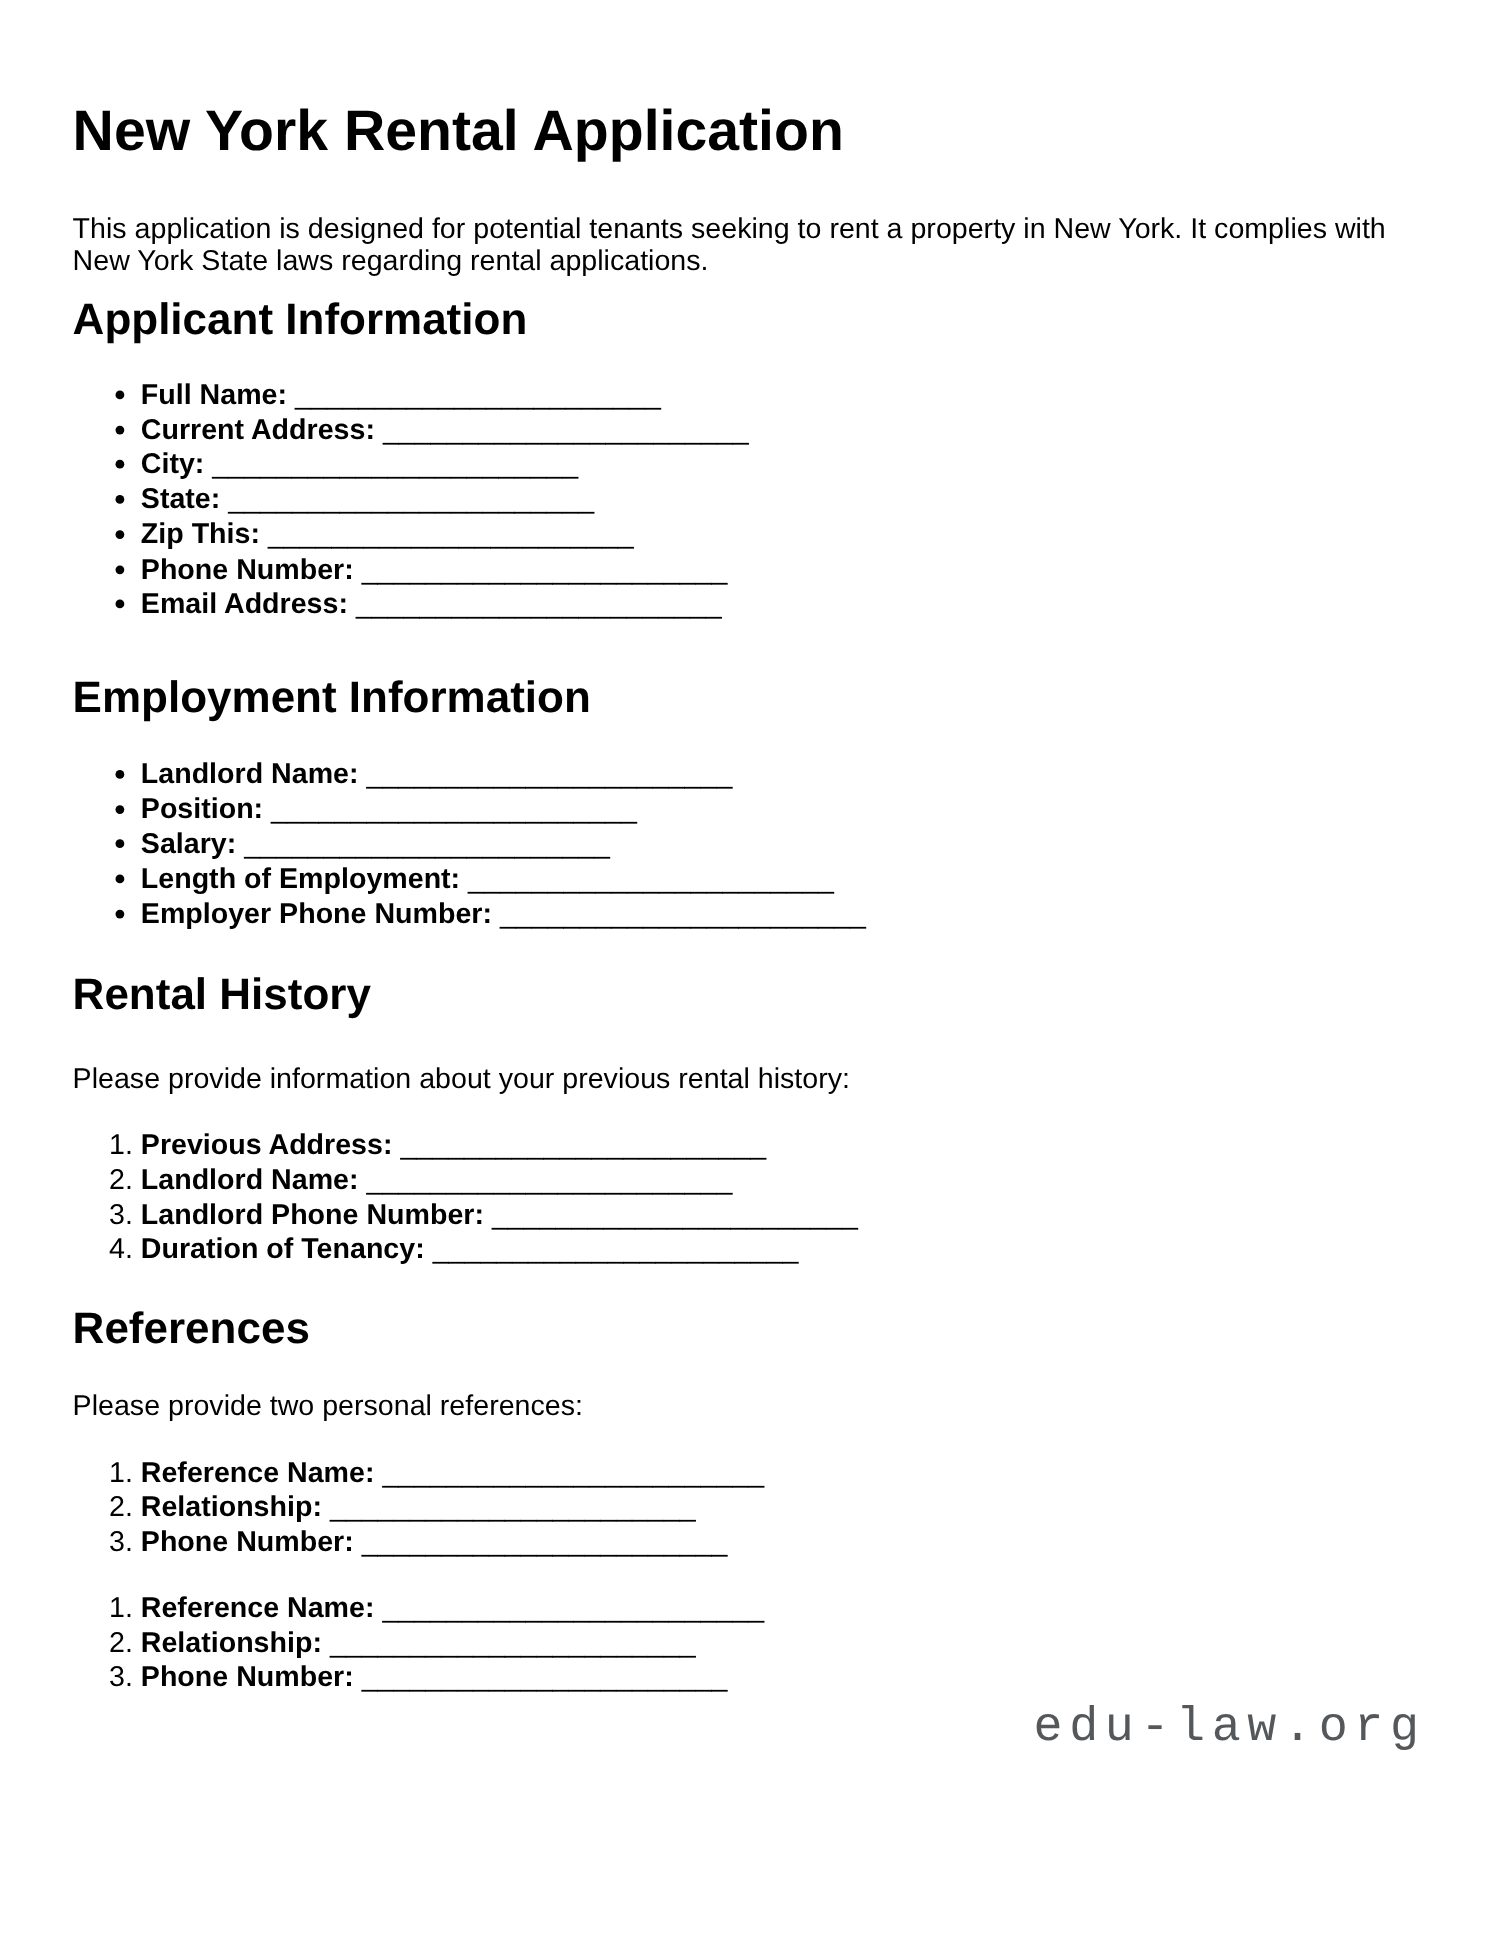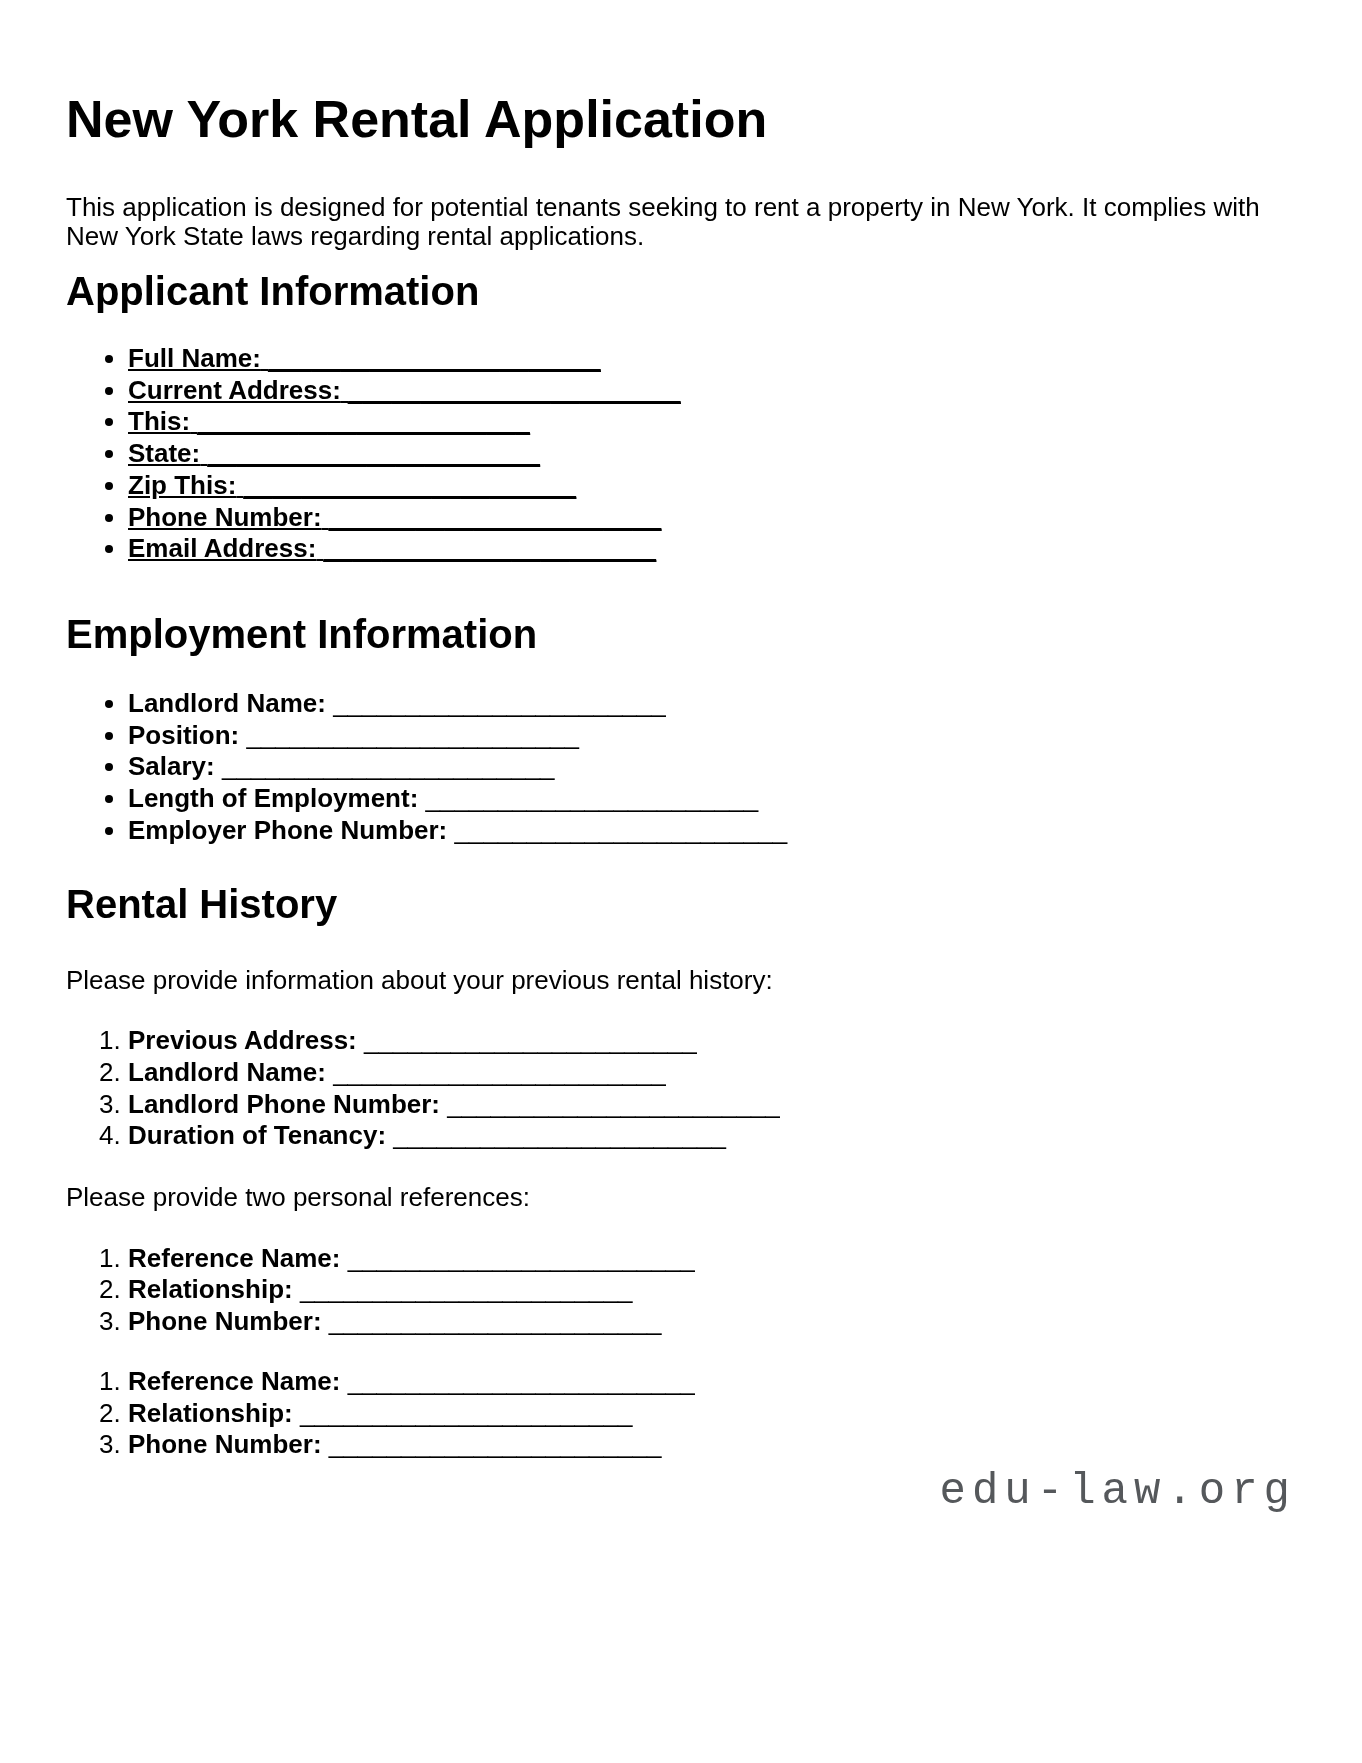--- a/index.html
+++ b/index.html
@@ -36,21 +36,21 @@
     margin:29px 0 0;
     padding-left:62px;
   }
   li { line-height:1.22; }
   li strong { font-weight:bold; }
   .blank { font-weight:normal; white-space:nowrap; }
 
   
   #sec-applicant h2   { margin-top:16px; }
   #sec-applicant .lead{ margin-top:37px; }
-  #sec-applicant ul   { margin-top:28px;text-decoration:underline; }
+  #sec-applicant ul   { margin-top:28px; }
   #sec-employment h2  { margin-top:45px; }
   #sec-employment .lead{ margin-top:32px; }
   #sec-employment ul  { margin-top:30px; }
   #sec-rental h2      { margin-top:33px; }
   #sec-rental .lead   { margin-top:38px; }
   #sec-rental ol      { margin-top:31px; }
   #sec-references h2  { margin-top:32px; }
   #sec-references .lead{ margin-top:31px; }
   #sec-references ol.group-1 { margin-top:31px; }
   #sec-references ol.group-2 { margin-top:28px; }
@@ -70,21 +70,21 @@
 
 <h1>New York Rental Application</h1>
 
 <p class="intro">This application is designed for potential tenants seeking to rent a property in New York. It complies with New York State laws regarding rental applications.</p>
 
 <section id="sec-applicant">
   <h2>Applicant Information</h2>
   <ul>
     <li><strong>Full Name:</strong> <span class="blank">_______________________</span></li>
     <li><strong>Current Address:</strong> <span class="blank">_______________________</span></li>
-    <li><strong>This:</strong> <span class="blank">_______________________</span></li>
+    <li><strong>City:</strong> <span class="blank">_______________________</span></li>
     <li><strong>State:</strong> <span class="blank">_______________________</span></li>
     <li><strong>Zip This:</strong> <span class="blank">_______________________</span></li>
     <li><strong>Phone Number:</strong> <span class="blank">_______________________</span></li>
     <li><strong>Email Address:</strong> <span class="blank">_______________________</span></li>
   </ul>
 </section>
 
 <section id="sec-employment">
   <h2>Employment Information</h2>
   <ul>
@@ -101,20 +101,21 @@
   <p class="lead">Please provide information about your previous rental history:</p>
   <ol>
     <li><strong>Previous Address:</strong> <span class="blank">_______________________</span></li>
     <li><strong>Landlord Name:</strong> <span class="blank">_______________________</span></li>
     <li><strong>Landlord Phone Number:</strong> <span class="blank">_______________________</span></li>
     <li><strong>Duration of Tenancy:</strong> <span class="blank">_______________________</span></li>
   </ol>
 </section>
 
 <section id="sec-references">
+  <h2>References</h2>
   <p class="lead">Please provide two personal references:</p>
   <ol class="group-1">
     <li><strong>Reference Name:</strong> <span class="blank">________________________</span></li>
     <li><strong>Relationship:</strong> <span class="blank">_______________________</span></li>
     <li><strong>Phone Number:</strong> <span class="blank">_______________________</span></li>
   </ol>
   <ol class="group-2">
     <li><strong>Reference Name:</strong> <span class="blank">________________________</span></li>
     <li><strong>Relationship:</strong> <span class="blank">_______________________</span></li>
     <li><strong>Phone Number:</strong> <span class="blank">_______________________</span></li>

